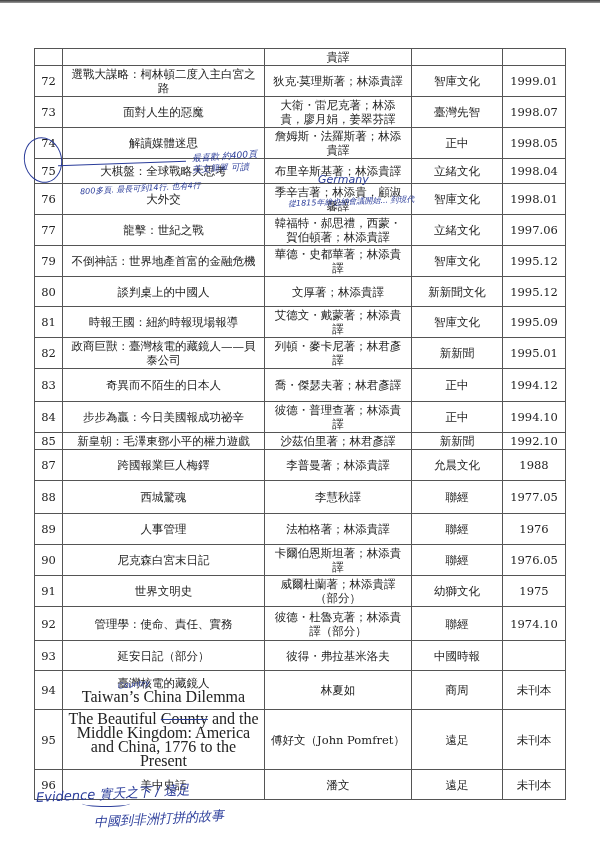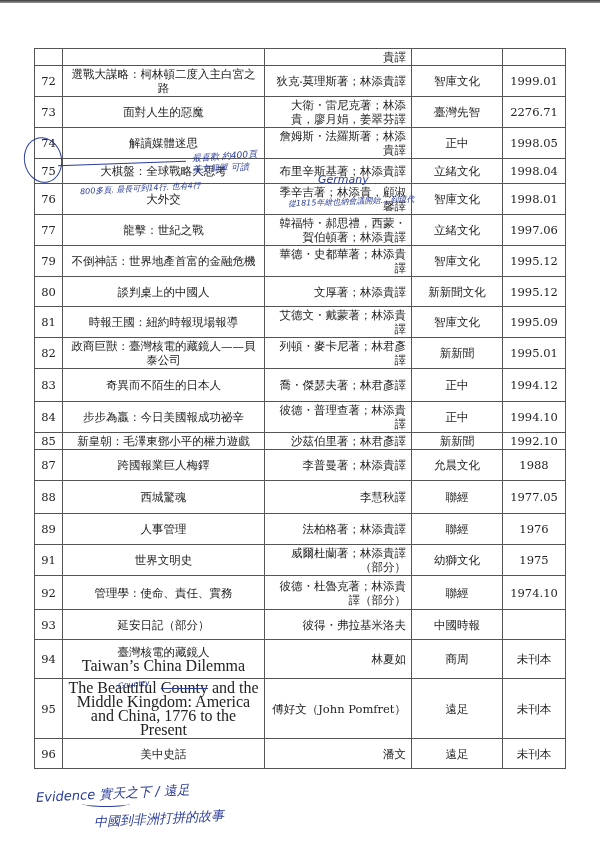--- a/index.html
+++ b/index.html
@@ -18,21 +18,21 @@
     border-collapse: collapse; table-layout: fixed;
     font-size: 11.5px; line-height: 14px;
   }
   table.books td {
     border: 1px solid #555;
     padding: 1px 5px;
     vertical-align: middle;
   }
   td.num { text-align: center; padding: 1px 2px; }
   td.title { text-align: center; }
-  td.author { text-align: right; }
+  td.author { text-align: center; }
   td.pub { text-align: center; }
   td.date { text-align: center; }
   .en { font-family: "Liberation Serif", serif; font-size: 16px; }
   .hand {
     position: absolute; color: #2a3c9a;
     font-family: "DejaVu Sans", sans-serif; font-style: italic;
     white-space: nowrap; pointer-events: none;
   }
   .circle75 {
     position: absolute; left: 24px; top: 137px; width: 36px; height: 44px;
@@ -75,21 +75,21 @@
       <td class="title">選戰大謀略：柯林頓二度入主白宮之路</td>
       <td class="author">狄克‧莫理斯著；林添貴譯</td>
       <td class="pub">智庫文化</td>
       <td class="date">1999.01</td>
     </tr>
     <tr style="height:25px">
       <td class="num">73</td>
       <td class="title">面對人生的惡魔</td>
       <td class="author">大衛・雷尼克著；林添貴，廖月娟，姜翠芬譯</td>
       <td class="pub">臺灣先智</td>
-      <td class="date">2276.71</td>
+      <td class="date">1998.07</td>
     </tr>
     <tr style="height:31px">
       <td class="num">74</td>
       <td class="title">解讀媒體迷思</td>
       <td class="author">詹姆斯・法羅斯著；林添貴譯</td>
       <td class="pub">正中</td>
       <td class="date">1998.05</td>
     </tr>
     <tr style="height:25px">
       <td class="num">75</td>
@@ -174,20 +174,27 @@
       <td class="author">李慧秋譯</td>
       <td class="pub">聯經</td>
       <td class="date">1977.05</td>
     </tr>
     <tr style="height:31px">
       <td class="num">89</td>
       <td class="title">人事管理</td>
       <td class="author">法柏格著；林添貴譯</td>
       <td class="pub">聯經</td>
       <td class="date">1976</td>
+    </tr>
+    <tr style="height:15px">
+      <td class="num">90</td>
+      <td class="title">尼克森白宮末日記</td>
+      <td class="author">卡爾伯恩斯坦著；林添貴譯</td>
+      <td class="pub">聯經</td>
+      <td class="date">1976.05</td>
     </tr>
     <tr style="height:31px">
       <td class="num">91</td>
       <td class="title">世界文明史</td>
       <td class="author">威爾杜蘭著；林添貴譯（部分）</td>
       <td class="pub">幼獅文化</td>
       <td class="date">1975</td>
     </tr>
     <tr style="height:34px">
       <td class="num">92</td>

